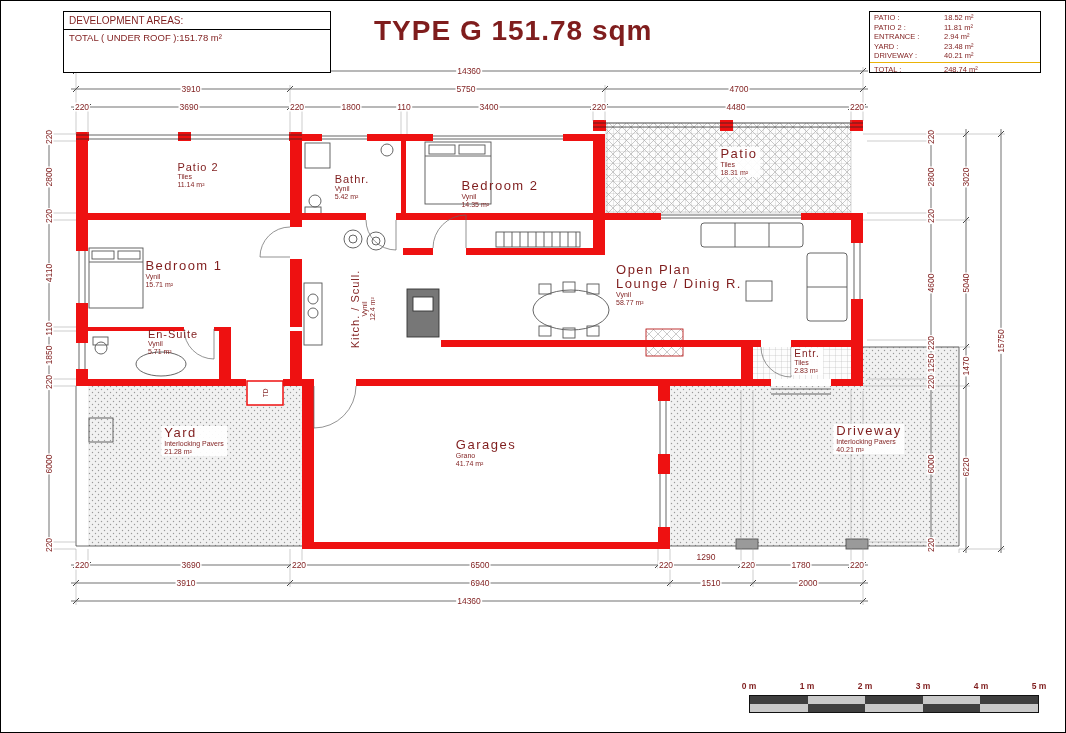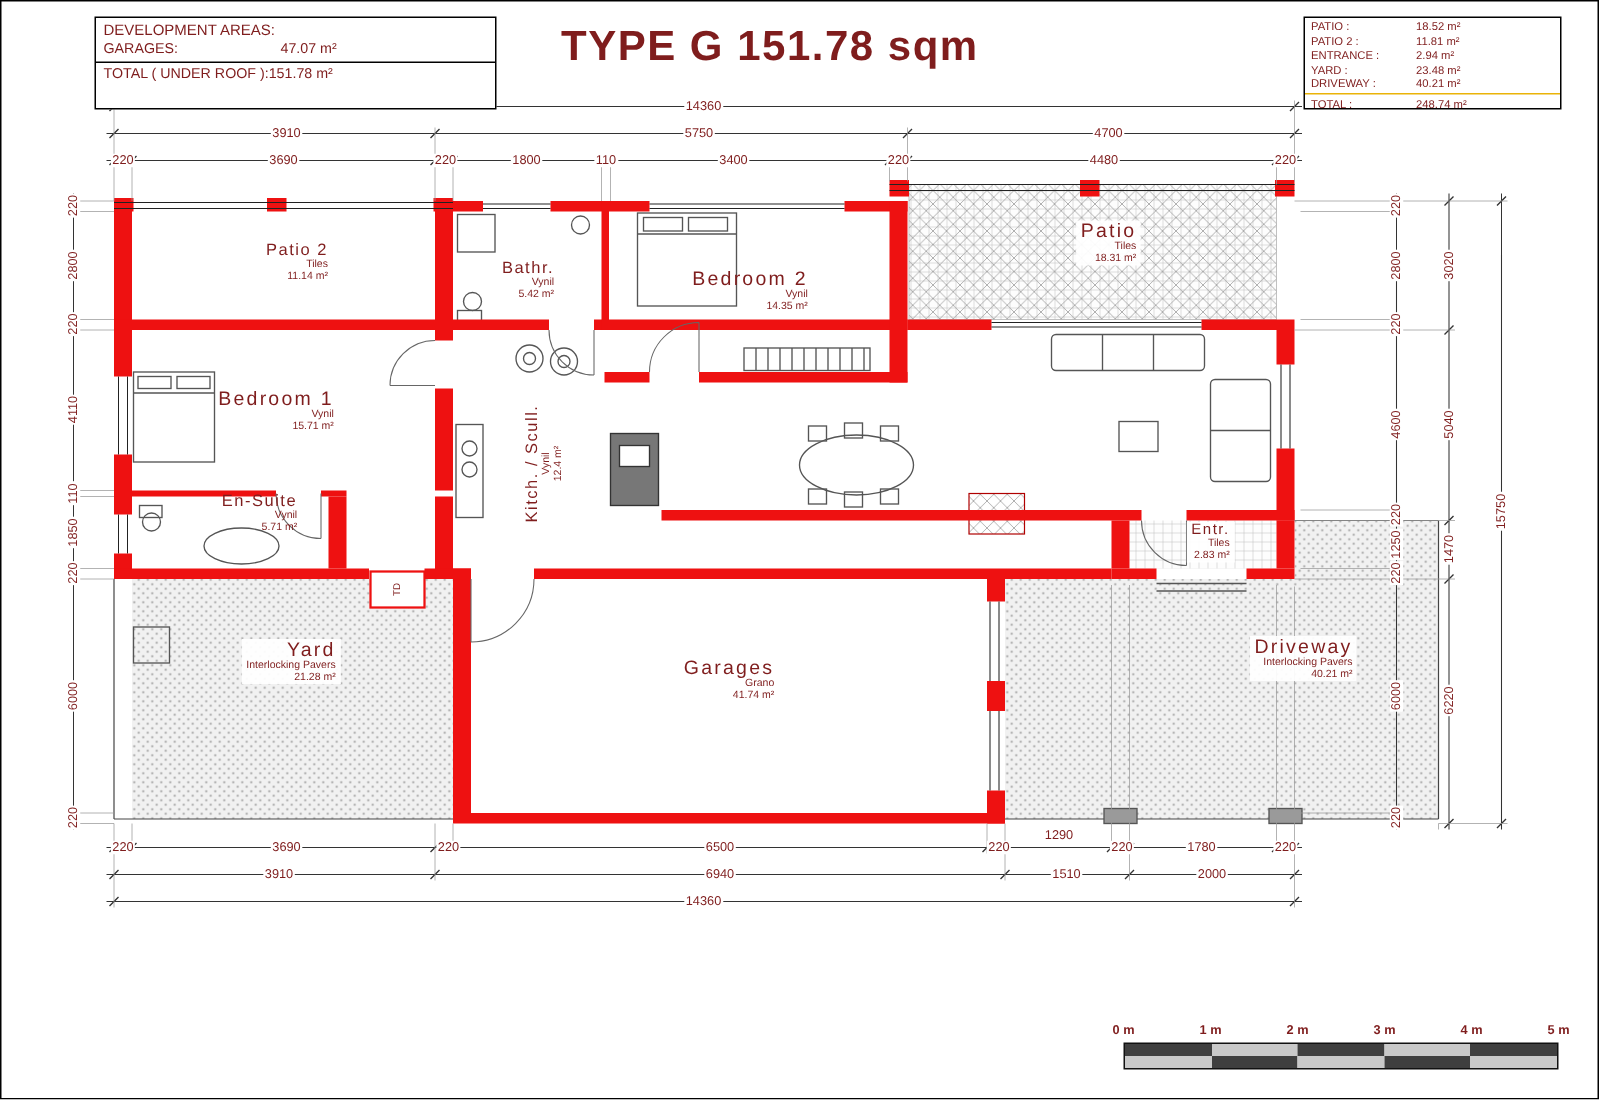--- a/index.html
+++ b/index.html
@@ -15,21 +15,21 @@
   .arow .lb{width:70px}
   .atotal{display:flex;font-size:7.5px;line-height:11px;padding:1px 4px 0;border-top:1px solid #eab308;margin-top:1px;white-space:nowrap}
   .atotal .lb{width:70px}
   .ptitle{position:absolute;left:373px;top:14px;width:460px;text-align:left;
           font-size:28px;font-weight:bold;letter-spacing:1px;white-space:nowrap}
   svg{position:absolute;left:0;top:0}
   .dim{position:absolute;font-size:8.5px;line-height:9px;background:#fff;padding:0 1px;
        transform:translate(-50%,-50%);white-space:nowrap}
   .dimv{position:absolute;font-size:8.5px;line-height:9px;background:#fff;padding:0 1px;
         transform:translate(-50%,-50%) rotate(-90deg);white-space:nowrap}
-  .room{position:absolute;transform:translate(-50%,0);text-align:right;white-space:nowrap}
+  .room{position:absolute;transform:translate(-50%,0);text-align:left;white-space:nowrap}
   .room .nm{font-size:13px;letter-spacing:1.5px;line-height:14px}
   .room .nm.sm{font-size:11px;letter-spacing:1px;line-height:12px}
   .room .nm.xs{font-size:10px;letter-spacing:1px;line-height:11px}
   .room .sub{font-size:7px;line-height:8px}
   .room.bg{background:rgba(255,255,255,.93);padding:0 3px}
   .roomv{position:absolute;transform:translate(-50%,-50%) rotate(-90deg);text-align:center;white-space:nowrap}
   .roomv .nm{font-size:11px;letter-spacing:1px;line-height:12px}
   .roomv .sub{font-size:7px;line-height:8px}
   .tdlab{position:absolute;font-size:6.5px;transform:translate(-50%,-50%) rotate(-90deg);white-space:nowrap}
   .scalebar{position:absolute;left:742px;top:680px;width:300px;height:38px}
@@ -208,24 +208,20 @@
     <g stroke="#999" stroke-width="0.5" fill="none">
       <path d="M75,66V133 M862,66V120 M289,84V133 M604,84V120 M87,102V133 M301,102V133 M400,102V133 M406,102V133 M592,102V120 M850,102V122"></path>
       <path d="M75,548V604 M862,390V604 M289,548V586 M669,548V586 M752,389V586 M850,389V568 M87,548V568 M301,548V568 M657,548V568 M740,389V568 M958,548V552"></path>
       <path d="M44,133H75 M44,140H75 M44,212H75 M44,219H75 M44,326H75 M44,330H75 M44,378H75 M44,385H75 M44,541H75 M44,548H75"></path>
       <path d="M862,133H1004 M958,548H1004 M862,219H969 M862,346H969 M862,385H969 M866,140H934 M866,212H934 M866,339H934 M866,378H934 M866,541H934"></path>
     </g>
   </svg>
 
   <div class="box" style="left:62px;top:10px;width:268px;height:62px">
     <div class="bt">DEVELOPMENT AREAS:</div>
-    <div class="drow">
-      <span class="lb">GARAGES:</span>
-      <span>47.07 m²</span>
-    </div>
     <div class="dtotal">TOTAL ( UNDER ROOF ):151.78 m²</div>
   </div>
 
   <div class="ptitle">TYPE G 151.78 sqm</div>
 
   <div class="box" style="left:868px;top:10px;width:172px;height:62px;padding-top:1px">
     <div class="arow">
         <span class="lb">PATIO :</span>
         <span>18.52 m²</span>
       </div>
@@ -323,20 +319,26 @@
   <div class="room bg" style="left:738px;top:146px">
     <div class="nm">Patio</div>
     <div class="sub">Tiles</div>
     <div class="sub">18.31 m²</div>
   </div>
   <div class="room" style="left:183px;top:258px">
     <div class="nm">Bedroom 1</div>
     <div class="sub">Vynil</div>
     <div class="sub">15.71 m²</div>
   </div>
+  <div class="room" style="left:678px;top:262px">
+    <div class="nm">Open Plan</div>
+    <div class="nm">Lounge / Dinig R.</div>
+    <div class="sub">Vynil</div>
+    <div class="sub">58.77 m²</div>
+  </div>
   <div class="room" style="left:172px;top:327px">
     <div class="nm sm">En-Suite</div>
     <div class="sub">Vynil</div>
     <div class="sub">5.71 m²</div>
   </div>
   <div class="roomv" style="left:362px;top:308px">
     <div class="nm">Kitch. / Scull.</div>
     <div class="sub">Vynil</div>
     <div class="sub">12.4 m²</div>
   </div>

